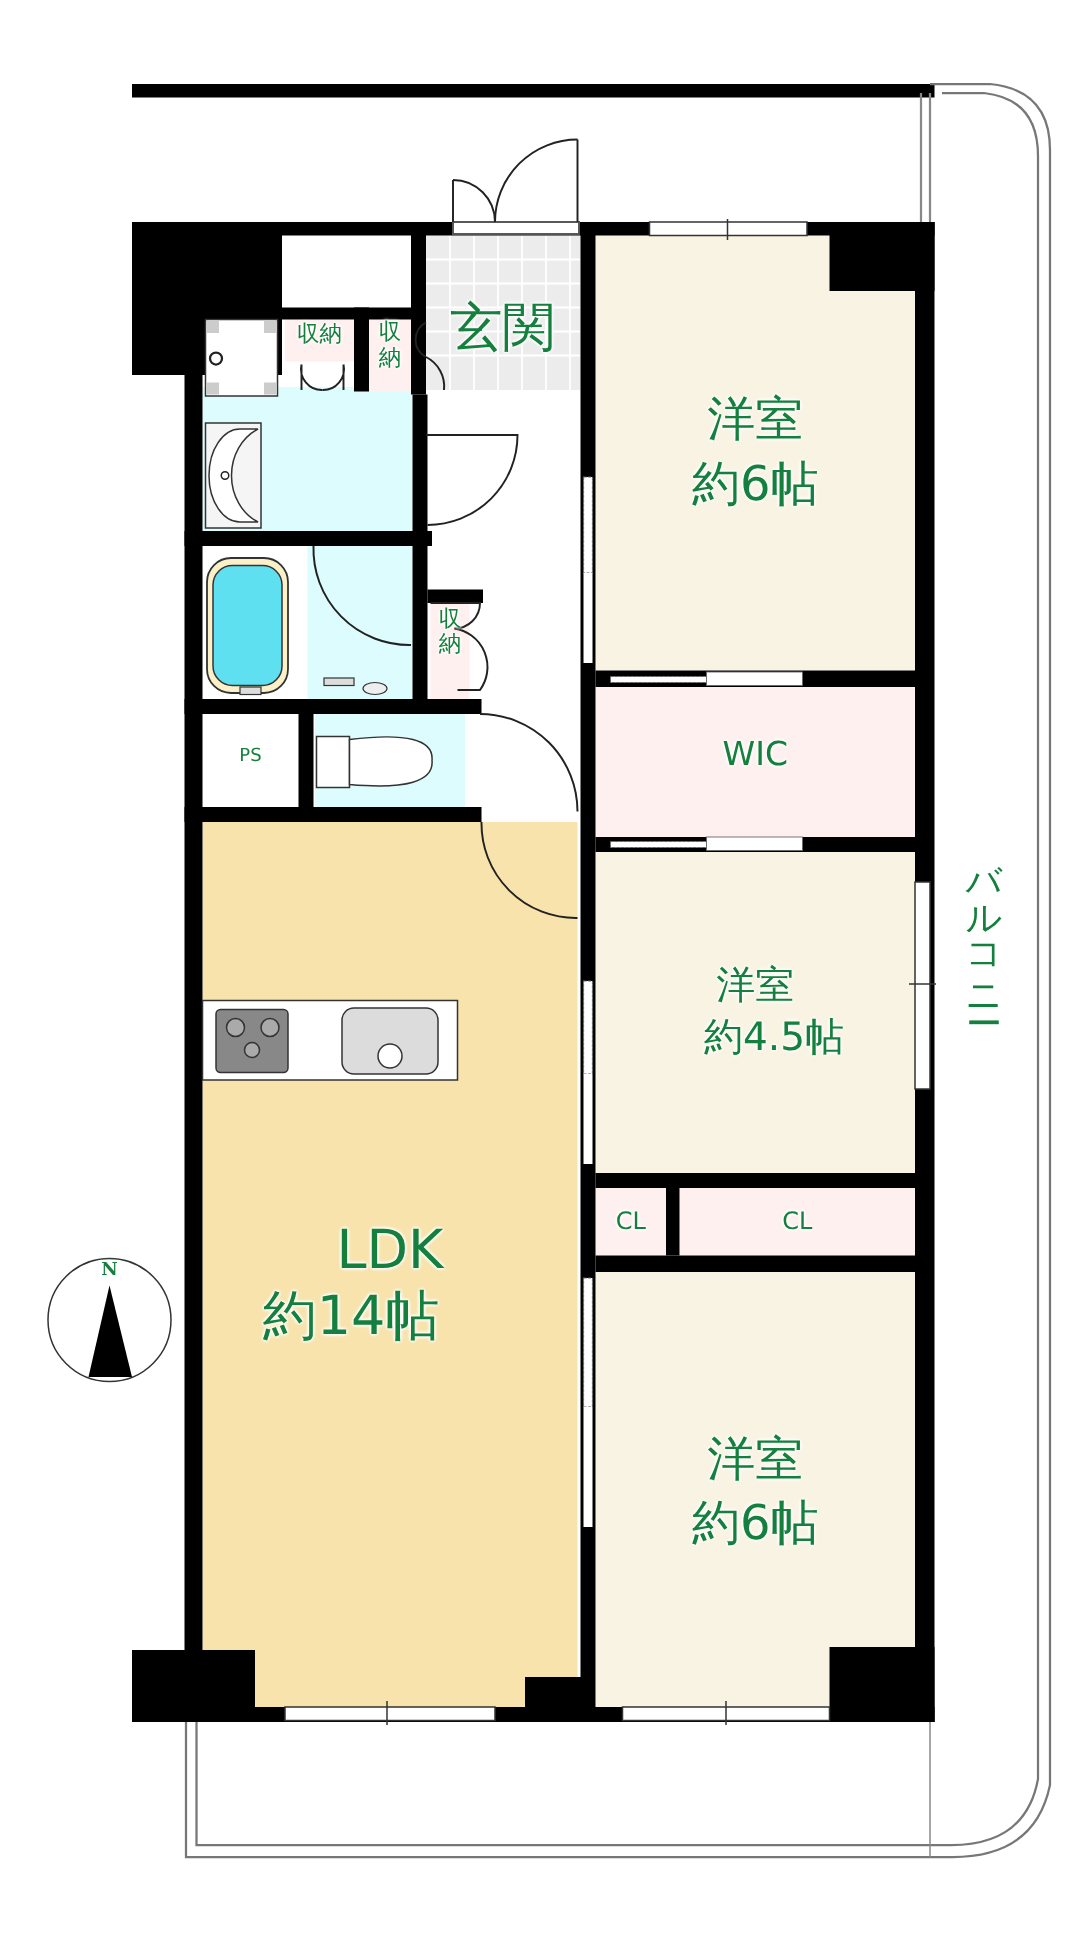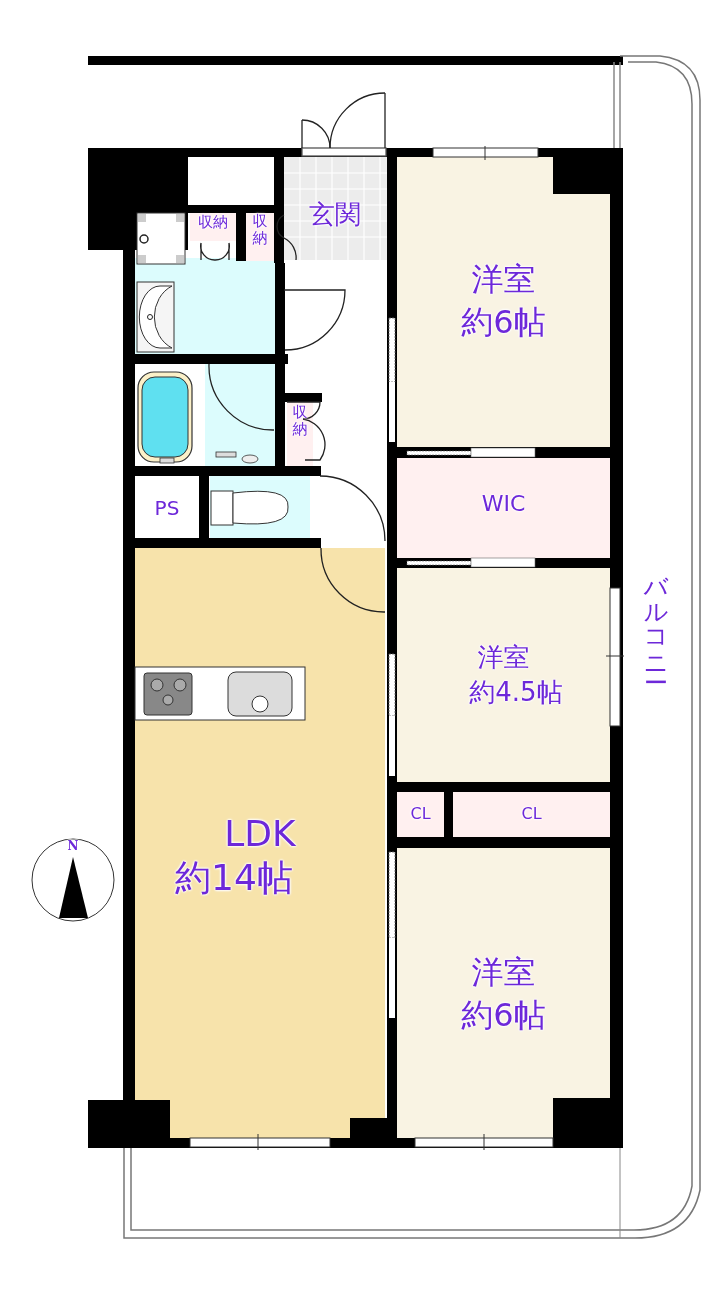--- a/index.html
+++ b/index.html
@@ -1,17 +1,17 @@
 <!DOCTYPE html>
 <html><head>
 <meta charset="utf-8">
 <style>
   html, body { margin:0; padding:0; background:#ffffff; }
   body { width:722px; height:1294px; position:relative; overflow:hidden; font-family:"DejaVu Sans", sans-serif; }
-  .label { position:absolute; text-align:center; color:#6d28d9; line-height:1.12; font-family:"DejaVu Sans", sans-serif;
+  .label { position:absolute; text-align:center; color:#15803d; line-height:1.12; font-family:"DejaVu Sans", sans-serif;
     text-shadow: 0 0 3px #fff, 0 0 3px #fff, 0 0 2px #fff, 0 0 2px #fff; }
   .small { font-size:17px; }
   svg { position:absolute; left:0; top:0; }
 </style>
 </head>
 <body>
 
 <svg width="722" height="1294" viewBox="0 0 722 1294">
 
   <rect x="88" y="56" width="535" height="9" fill="#000"></rect>
@@ -149,27 +149,27 @@
   <circle cx="157" cy="685" r="6" fill="#aaa" stroke="#333"></circle>
     <circle cx="180" cy="685" r="6" fill="#aaa" stroke="#333"></circle>
   <circle cx="168" cy="700" r="5" fill="#aaa" stroke="#333"></circle>
   <rect x="228" y="672" width="64" height="44" rx="8" fill="#dcdcdc" stroke="#333"></rect>
   <circle cx="260" cy="704" r="8" fill="#fff" stroke="#333"></circle>
 
   <circle cx="73" cy="880" r="41" fill="#fff" stroke="#333" stroke-width="1"></circle>
   <polygon points="73,857 59,918 88,918" fill="#000"></polygon>
 </svg>
 
-<div class="label" style="left:290px;top:200px;width:90px;font-size:26px;">玄関</div>
+<div class="label" style="left:290px;top:200px;width:90px;font-size:35px;">玄関</div>
 <div class="label small" style="left:189px;top:214px;width:48px;font-size:15px;">収納</div>
 <div class="label small" style="left:246px;top:213px;width:28px;font-size:15px;white-space:pre;">収
 納</div>
 <div class="label small" style="left:286px;top:404px;width:28px;font-size:15px;white-space:pre;">収
 納</div>
-<div class="label" style="left:135px;top:497px;width:64px;font-size:20px;">PS</div>
+<div class="label" style="left:135px;top:497px;width:64px;font-size:12px;">PS</div>
 
 <div class="label" style="left:397px;top:262px;width:213px;font-size:32px;">洋室</div>
 <div class="label" style="left:397px;top:305px;width:213px;font-size:32px;">約6帖</div>
 
 <div class="label" style="left:397px;top:492px;width:213px;font-size:22px;">WIC</div>
 
 <div class="label" style="left:397px;top:643px;width:213px;font-size:26px;">洋室</div>
 <div class="label" style="left:397px;top:678px;width:238px;font-size:26px;">約4.5帖</div>
 
 <div class="label" style="left:397px;top:805px;width:47px;font-size:16px;">CL</div>

